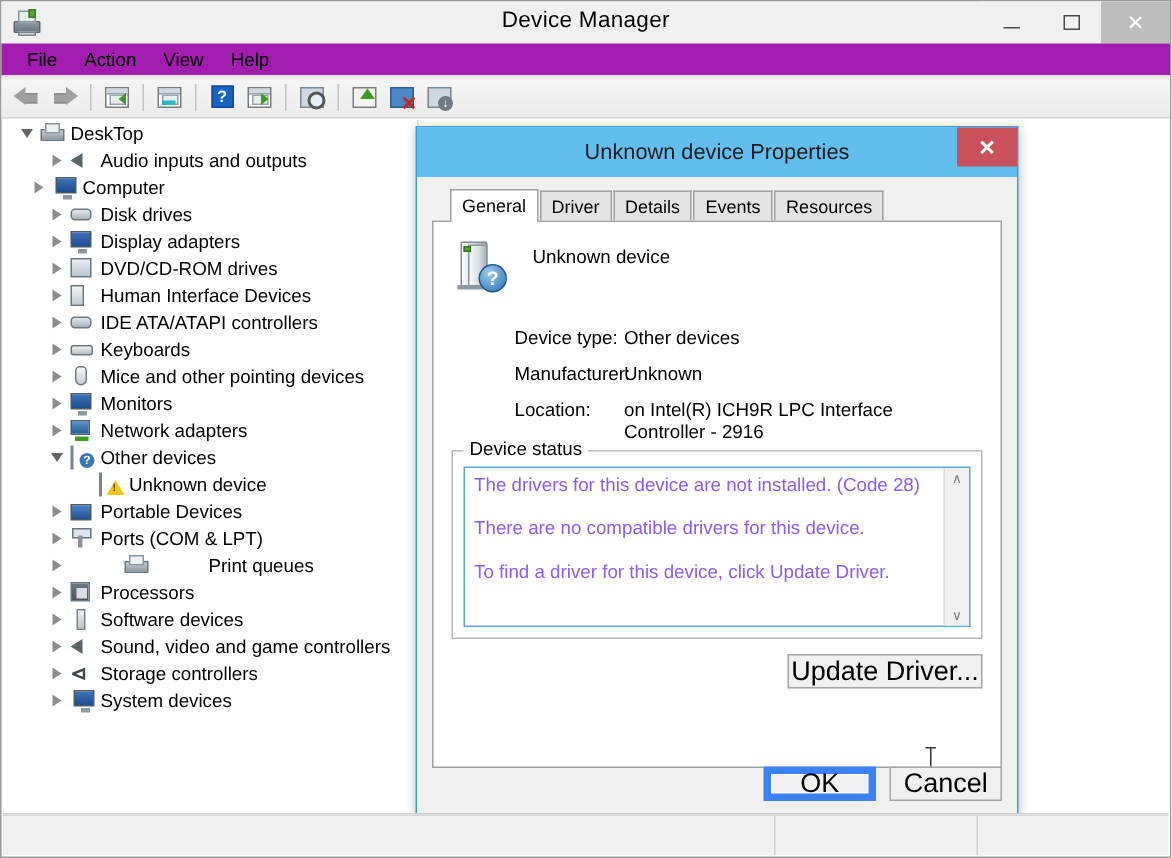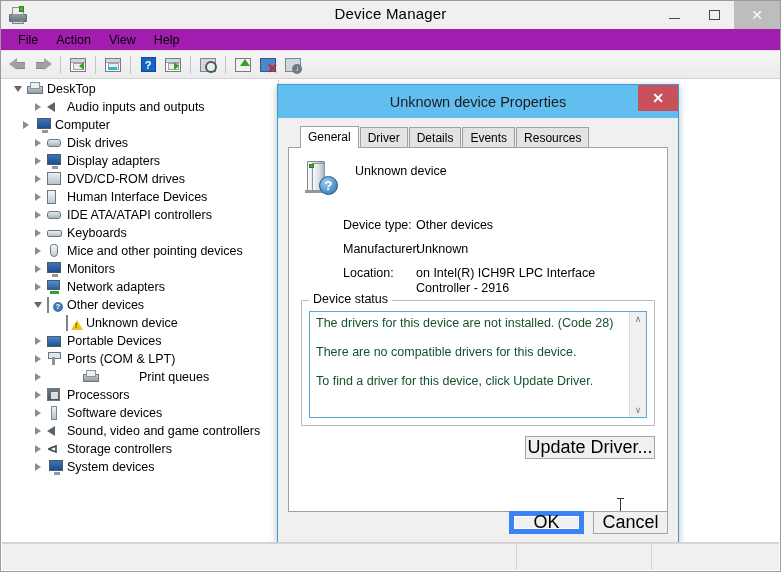--- a/index.html
+++ b/index.html
@@ -279,21 +279,21 @@
   }
   .group-box {
     position: absolute; left: 0; top: 0; right: 0; bottom: 0;
     border: 1px solid #b9b9b9; border-radius: 1px;
   }
   .status-field {
     position: absolute; left: 8px; right: 8px; top: 11px; bottom: 8px;
     border: 1px solid #5aa7d8; background: #fff; display: flex;
   }
   .status-text {
-    flex: 1 1 auto; padding: 5px 6px; font-size: 12.5px; color: #14532d; line-height: 1.05;
+    flex: 1 1 auto; padding: 5px 6px; font-size: 12.5px; color: #8b5cf6; line-height: 1.05;
     overflow: hidden; cursor: text;
   }
   .status-text p { margin: 0 0 16px 0; }
   .status-text p.last { margin-bottom: 0; }
   .sb {
     width: 17px; flex: 0 0 17px; background: #f0f0f0; border-left: 1px solid #dcdcdc;
     display: flex; flex-direction: column; justify-content: space-between; align-items: center;
   }
   .sb-arrow { font-size: 9px; color: #7b7b7b; padding: 2px 0; }
 

